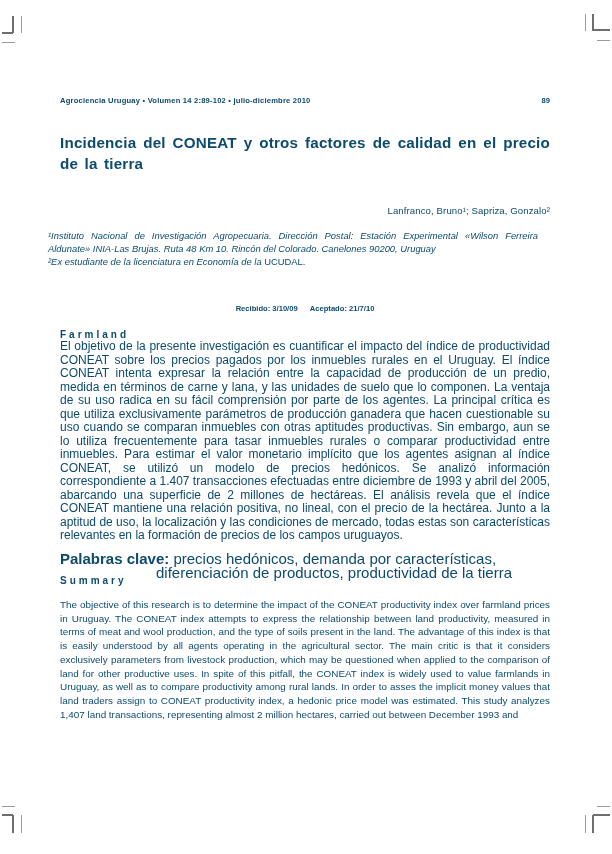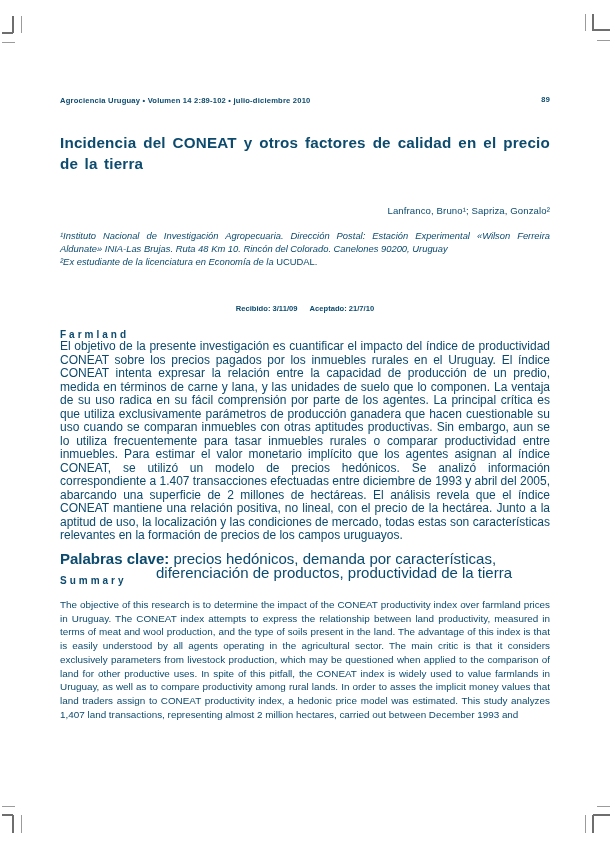--- a/index.html
+++ b/index.html
@@ -8,32 +8,32 @@
     width:612px;height:854px;
     background:#ffffff;
     font-family:"Liberation Sans", sans-serif;
     color:#0c4a6e;
     overflow:hidden;
   }
   .abs{position:absolute;}
 
   
   .journal-line{left:60px;top:96px;font-size:7.6px;font-weight:bold;letter-spacing:0.2px;white-space:nowrap;}
-  .page-number{left:536px;top:96px;width:14px;text-align:right;font-size:7.6px;font-weight:bold;font-family:Liberation Mono, monospace;}
+  .page-number{left:536px;top:96px;width:14px;text-align:right;font-size:7.6px;font-weight:bold;}
 
   
   .article-title{
     left:60px;top:132px;width:490px;
     font-size:15.2px;font-weight:bold;line-height:21px;
     text-align:justify;letter-spacing:0.2px;word-spacing:2px;
   }
 
   
   .authors-line{left:60px;top:205px;width:490px;font-size:9.6px;letter-spacing:0.1px;text-align:right;}
-  .affiliation{left:60px;top:229px;width:490px;font-size:9.4px;line-height:13px;}
+  .affiliation{left:48px;top:229px;width:490px;font-size:9.4px;line-height:13px;}
   .aff-inst{font-style:italic;text-align:justify;}
   .aff-line{font-style:italic;}
   .roman{font-style:normal;}
 
   
   .dates-line{left:60px;top:304px;width:490px;text-align:center;font-size:7.6px;font-weight:bold;}
   .dates-line span{margin:0 5px;}
 
   
   .resumen-section{left:60px;top:329px;width:490px;}
@@ -91,21 +91,21 @@
 
   <div class="abs affiliation">
     <div class="aff-inst">¹Instituto Nacional de Investigación Agropecuaria. Dirección Postal: Estación Experimental «Wilson Ferreira Aldunate» INIA-Las Brujas. Ruta 48 Km 10. Rincón del Colorado. Canelones 90200, Uruguay</div>
     <div class="aff-line">
       <span>²Ex estudiante de la licenciatura en Economía de la</span>
       <span class="roman">UCUDAL.</span>
     </div>
   </div>
 
   <div class="abs dates-line">
-    <span>Recibido: 3/11/09</span>
+    <span>Recibido: 3/10/09</span>
     <span>Aceptado: 21/7/10</span>
   </div>
 
   <section class="abs resumen-section">
     <div class="section-heading">Farmland</div>
     <p class="abstract" style="margin:0;" lang="es">El objetivo de la presente investigación es cuantificar el impacto del índice de productividad CONEAT sobre los precios pagados por los inmuebles rurales en el Uruguay. El índice CONEAT intenta expresar la relación entre la capacidad de producción de un predio, medida en términos de carne y lana, y las unidades de suelo que lo componen. La ventaja de su uso radica en su fácil comprensión por parte de los agentes. La principal crítica es que utiliza exclusivamente parámetros de producción ganadera que hacen cuestionable su uso cuando se comparan inmuebles con otras aptitudes productivas. Sin embargo, aun se lo utiliza frecuentemente para tasar inmuebles rurales o comparar productividad entre inmuebles. Para estimar el valor monetario implícito que los agentes asignan al índice CONEAT, se utilizó un modelo de precios hedónicos. Se analizó información correspondiente a 1.407 transacciones efectuadas entre diciembre de 1993 y abril del 2005, abarcando una superficie de 2 millones de hectáreas. El análisis revela que el índice CONEAT mantiene una relación positiva, no lineal, con el precio de la hectárea. Junto a la aptitud de uso, la localización y las condiciones de mercado, todas estas son características relevantes en la formación de precios de los campos uruguayos.</p>
     <p class="keywords" style="margin:9px 0 0 0;">
       <span class="kw-label">Palabras clave:</span>
       <span>precios hedónicos, demanda por características, diferenciación de productos, productividad de la tierra</span>
     </p>

